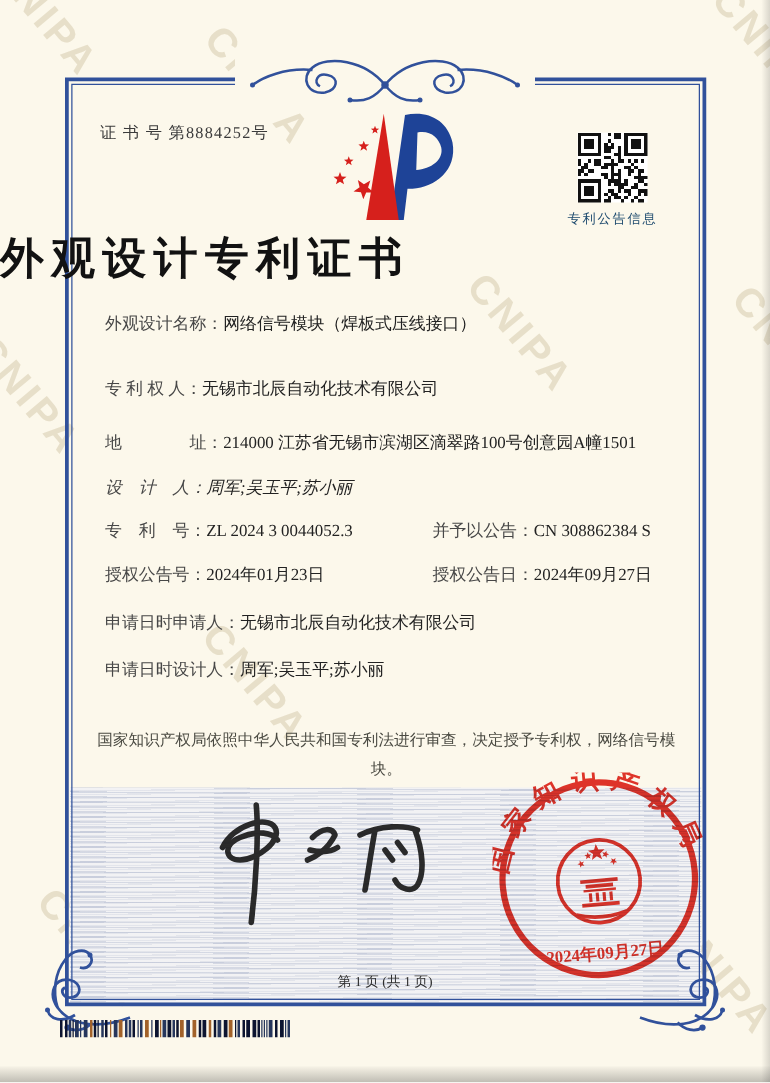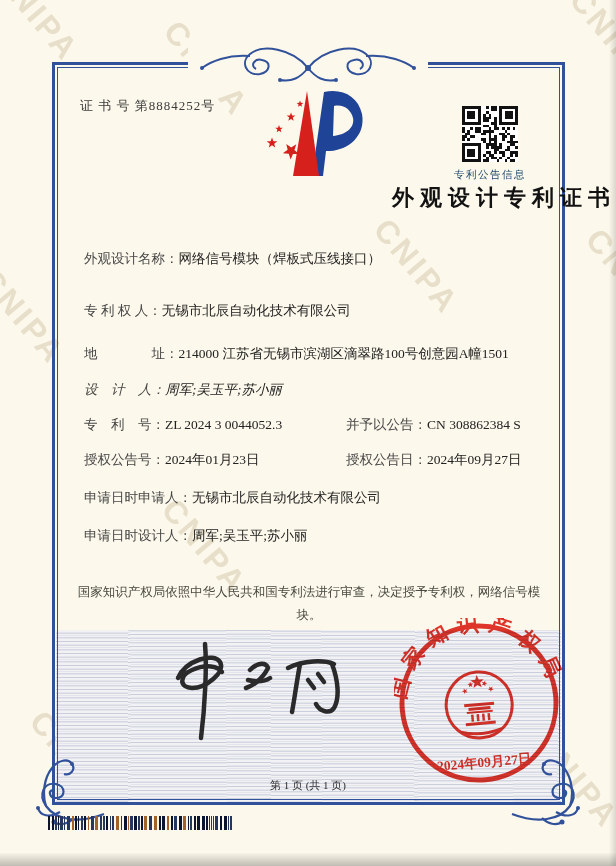--- a/index.html
+++ b/index.html
@@ -21,21 +21,21 @@
   .ornament-top{position:absolute;left:188px;top:38px;width:240px;height:52px;z-index:3;background:#fcf8eb;}
   .ornament-corner{position:absolute;width:80px;height:80px;z-index:3;}
   .oc-left{left:30px;top:748px;}
   .oc-right{left:506px;top:748px;transform:scaleX(-1);}
   
   .cert-no{position:absolute;left:80px;top:97px;font-size:13px;color:#3b3b3b;letter-spacing:1px;z-index:4;}
   .logo{position:absolute;left:246px;top:88px;width:120px;height:92px;z-index:4;}
   .qr{position:absolute;left:462px;top:106px;width:56px;height:56px;z-index:4;background:#fff;}
   .qr-label{position:absolute;left:438px;top:168px;width:104px;text-align:center;font-size:10.5px;
             color:#1d4a6e;letter-spacing:1.5px;z-index:4;}
-  .title{position:absolute;left:0;top:183px;width:100%;text-align:right;font-size:22px;font-weight:bold;
+  .title{position:absolute;left:0;top:183px;width:100%;text-align:left;font-size:35px;font-weight:bold;
          color:#121212;letter-spacing:6px;z-index:4;}
   .frow{position:absolute;left:84px;width:470px;font-size:13.5px;color:#333;z-index:4;white-space:nowrap;}
   .frow .lbl{color:#474747;}
   .frow .val{color:#222;}
   .col2{position:absolute;left:262px;top:0;}
   .legal{position:absolute;left:66px;top:581px;width:486px;font-size:12.5px;line-height:23px;
          color:#4a4a42;text-align:center;z-index:4;}
   .sig-block{position:absolute;left:86px;top:674px;z-index:4;
              font:bold 14px "Liberation Sans","DejaVu Sans",sans-serif;color:#1b1b1b;line-height:26px;}
   .signature{position:absolute;left:148px;top:636px;width:210px;height:110px;z-index:4;}

